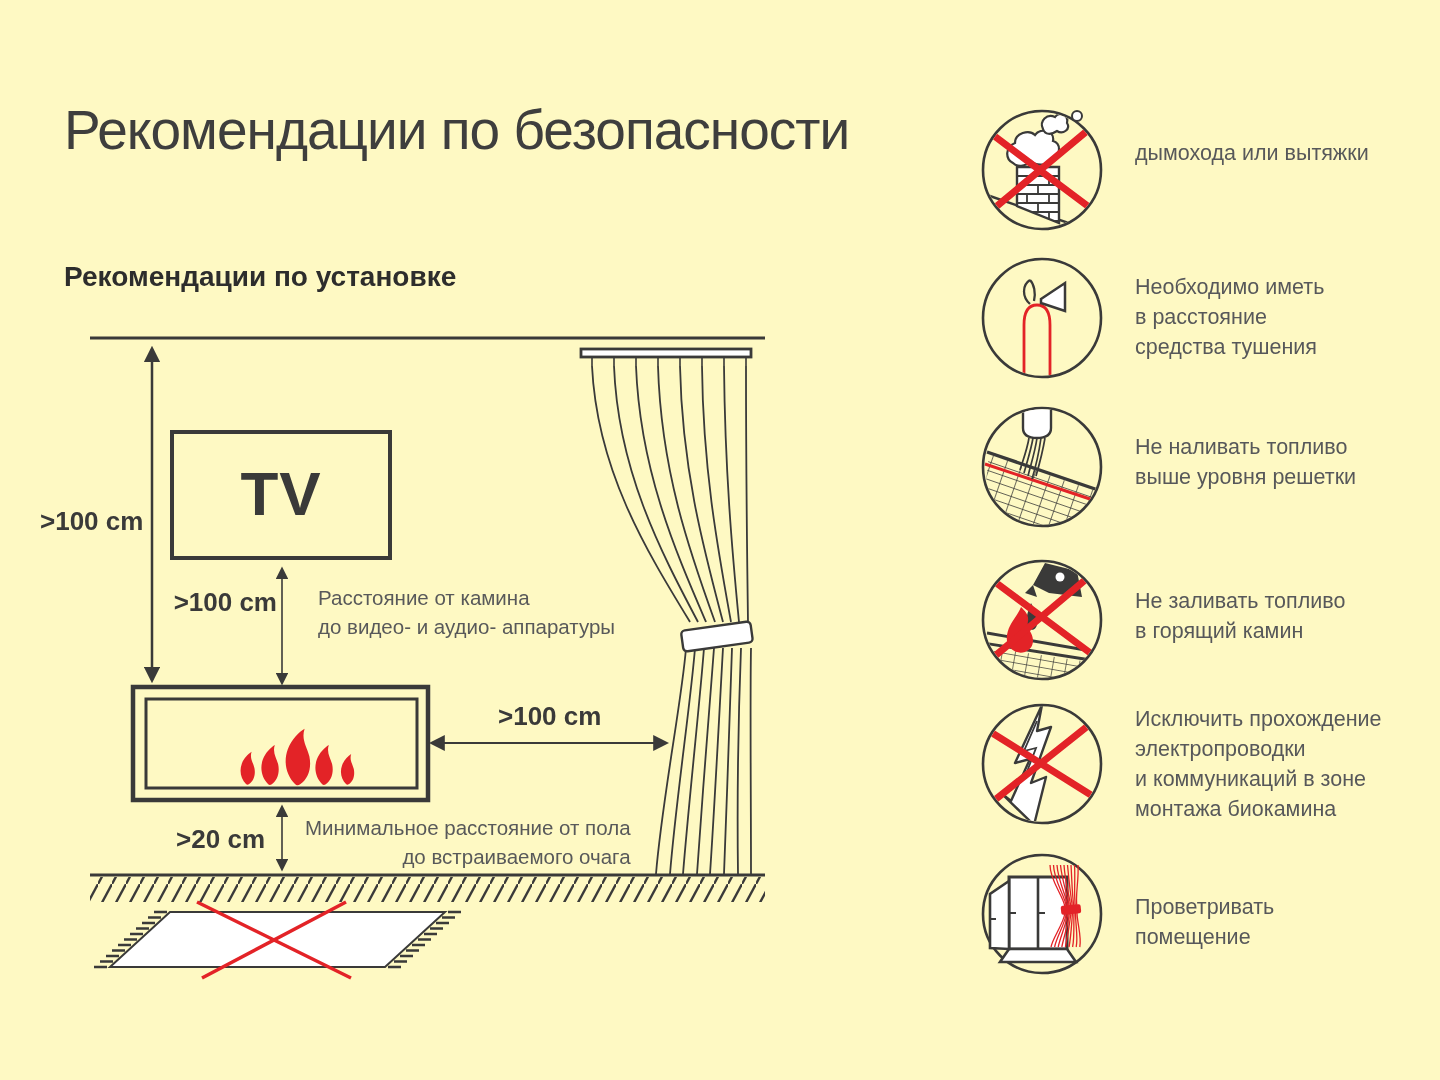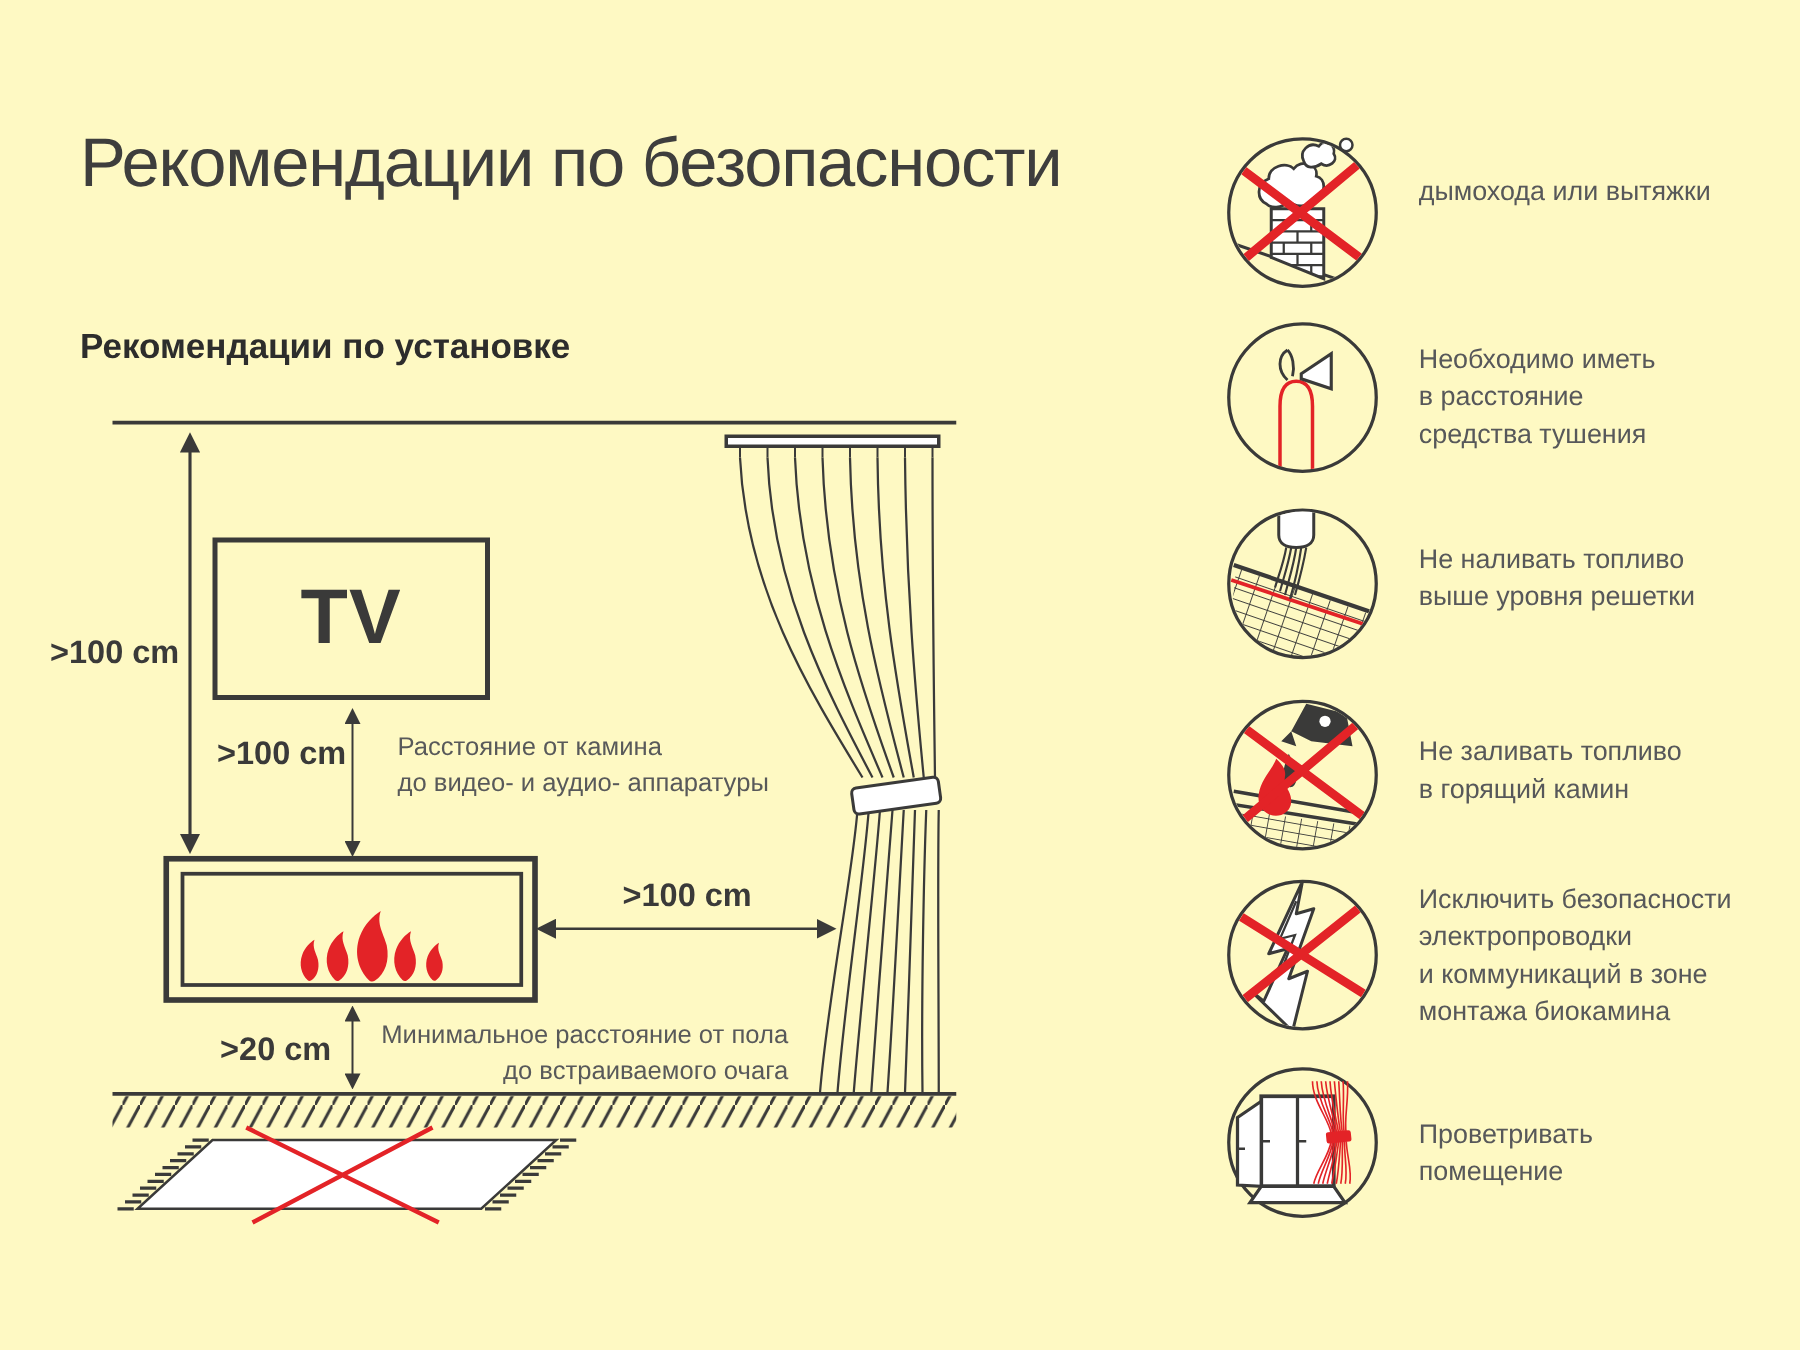--- a/index.html
+++ b/index.html
@@ -233,21 +233,21 @@
   </div>
   <div class="abs safety-text" style="top:432px;">
     <div>Не наливать топливо</div>
     <div>выше уровня решетки</div>
   </div>
   <div class="abs safety-text" style="top:586px;">
     <div>Не заливать топливо</div>
     <div>в горящий камин</div>
   </div>
   <div class="abs safety-text" style="top:704px;">
-    <div>Исключить безопасности</div>
+    <div>Исключить прохождение</div>
     <div>электропроводки</div>
     <div>и коммуникаций в зоне</div>
     <div>монтажа биокамина</div>
   </div>
   <div class="abs safety-text" style="top:892px;">
     <div>Проветривать</div>
     <div>помещение</div>
   </div>
 
 </div>

